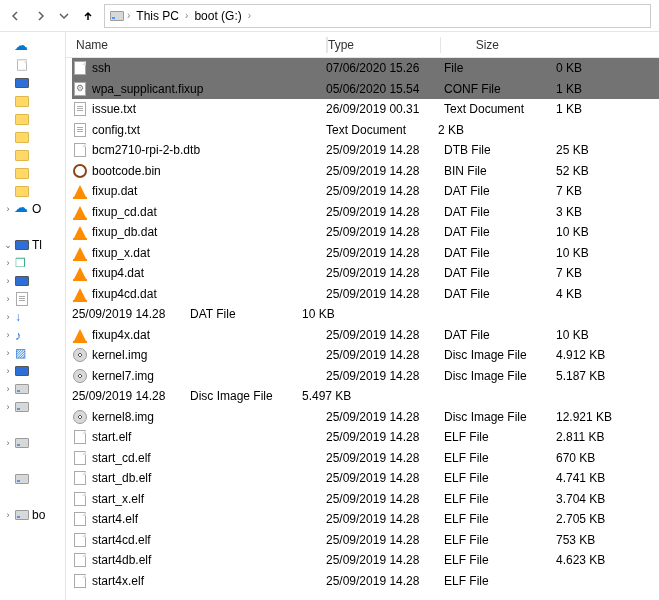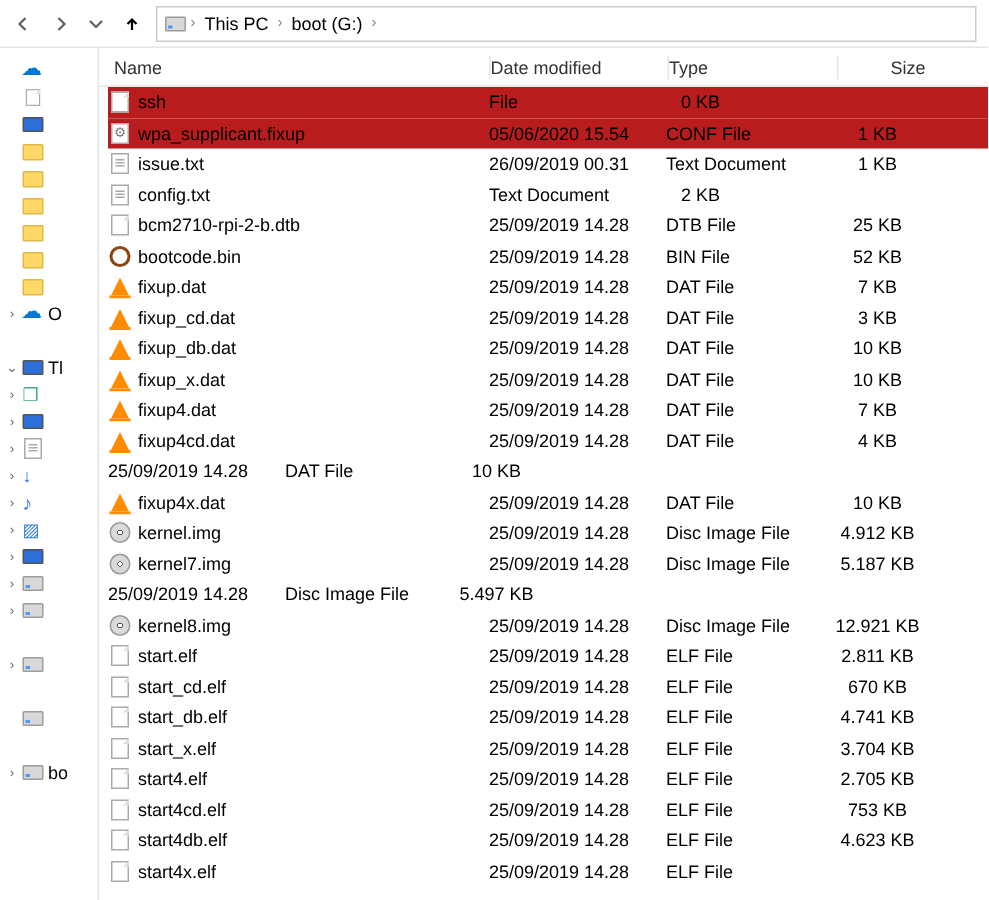--- a/index.html
+++ b/index.html
@@ -31,25 +31,25 @@
 
   .main { flex: 1; display: flex; flex-direction: column; min-width: 0; }
   .headers { display: flex; height: 26px; align-items: center; border-bottom: 1px solid #e5e5e5; padding-left: 6px; color: #333; }
   .col-name { flex: 0 0 254px; padding-left: 4px; }
   .col-date { flex: 0 0 118px; }
   .col-type { flex: 0 0 112px; }
   .col-size { flex: 0 0 70px; text-align: right; padding-right: 12px; }
   .hsep { width: 1px; height: 16px; background: #e5e5e5; }
   .filelist { flex: 1; overflow: hidden; padding-left: 6px; }
   .row { display: flex; height: 20.5px; align-items: center; }
-  .row.sel { background: #b91c1c; }
+  .row.sel { background: #737373; }
   .cell-name { flex: 0 0 254px; display: flex; align-items: center; overflow: hidden; }
   .cell-date { flex: 0 0 118px; color: #000; }
   .cell-type { flex: 0 0 112px; color: #000; }
-  .cell-size { flex: 0 0 70px; text-align: center; color: #000; padding-right: 12px; }
+  .cell-size { flex: 0 0 70px; text-align: left; color: #000; padding-right: 12px; }
   .fi { width: 16px; height: 16px; margin-right: 4px; display: flex; align-items: center; justify-content: center; }
   
   .blank { width: 12px; height: 14px; border: 1px solid #aaa; background: #fff; position: relative; }
   .blank::after { content: ""; position: absolute; top: -1px; right: -1px; border-width: 0 0 4px 4px; border-style: solid; border-color: transparent transparent #ddd transparent; }
   .text { width: 12px; height: 14px; border: 1px solid #aaa; background: #fff; position: relative; }
   .text::before { content: ""; position: absolute; left: 2px; top: 3px; right: 2px; height: 1px; background: #aaa; box-shadow: 0 2px #aaa, 0 4px #aaa; }
   .ini { width: 12px; height: 14px; border: 1px solid #aaa; background: #fff; position: relative; }
   .ini::before { content: "⚙"; font-size: 9px; position: absolute; left: 1px; top: 0; color: #777; }
   .vlc { width: 0; height: 0; border-left: 6px solid transparent; border-right: 6px solid transparent; border-bottom: 12px solid #FF8C00; position: relative; }
   .vlc::after { content: ""; position: absolute; bottom: -14px; left: -7px; width: 14px; height: 2px; background: #FF8C00; }
@@ -283,34 +283,34 @@
         <span class="tree-icon">
           <span class="drive"></span>
         </span>
         <span class="tree-label">bo</span>
       </div>
     </div>
   <div class="main">
     <div class="headers">
       <div class="col-name">Name</div>
         <div class="hsep"></div>
-      <div class="col-date">Date modified</div>
         <div class="hsep"></div>
       <div class="col-type">Type</div>
         <div class="hsep"></div>
       <div class="col-size">Size</div>
     </div>
     <div class="filelist" id="filelist">
         <div class="row sel">
           <div class="cell-name">
             <span class="fi">
               <span class="blank"></span>
             </span>
             <span>ssh</span>
           </div>
+          <div class="cell-date">07/06/2020 15.26</div>
           <div class="cell-type">File</div>
           <div class="cell-size">0 KB</div>
         </div>
         <div class="row sel">
           <div class="cell-name">
             <span class="fi">
               <span class="ini"></span>
             </span>
             <span>wpa_supplicant.fixup</span>
           </div>

